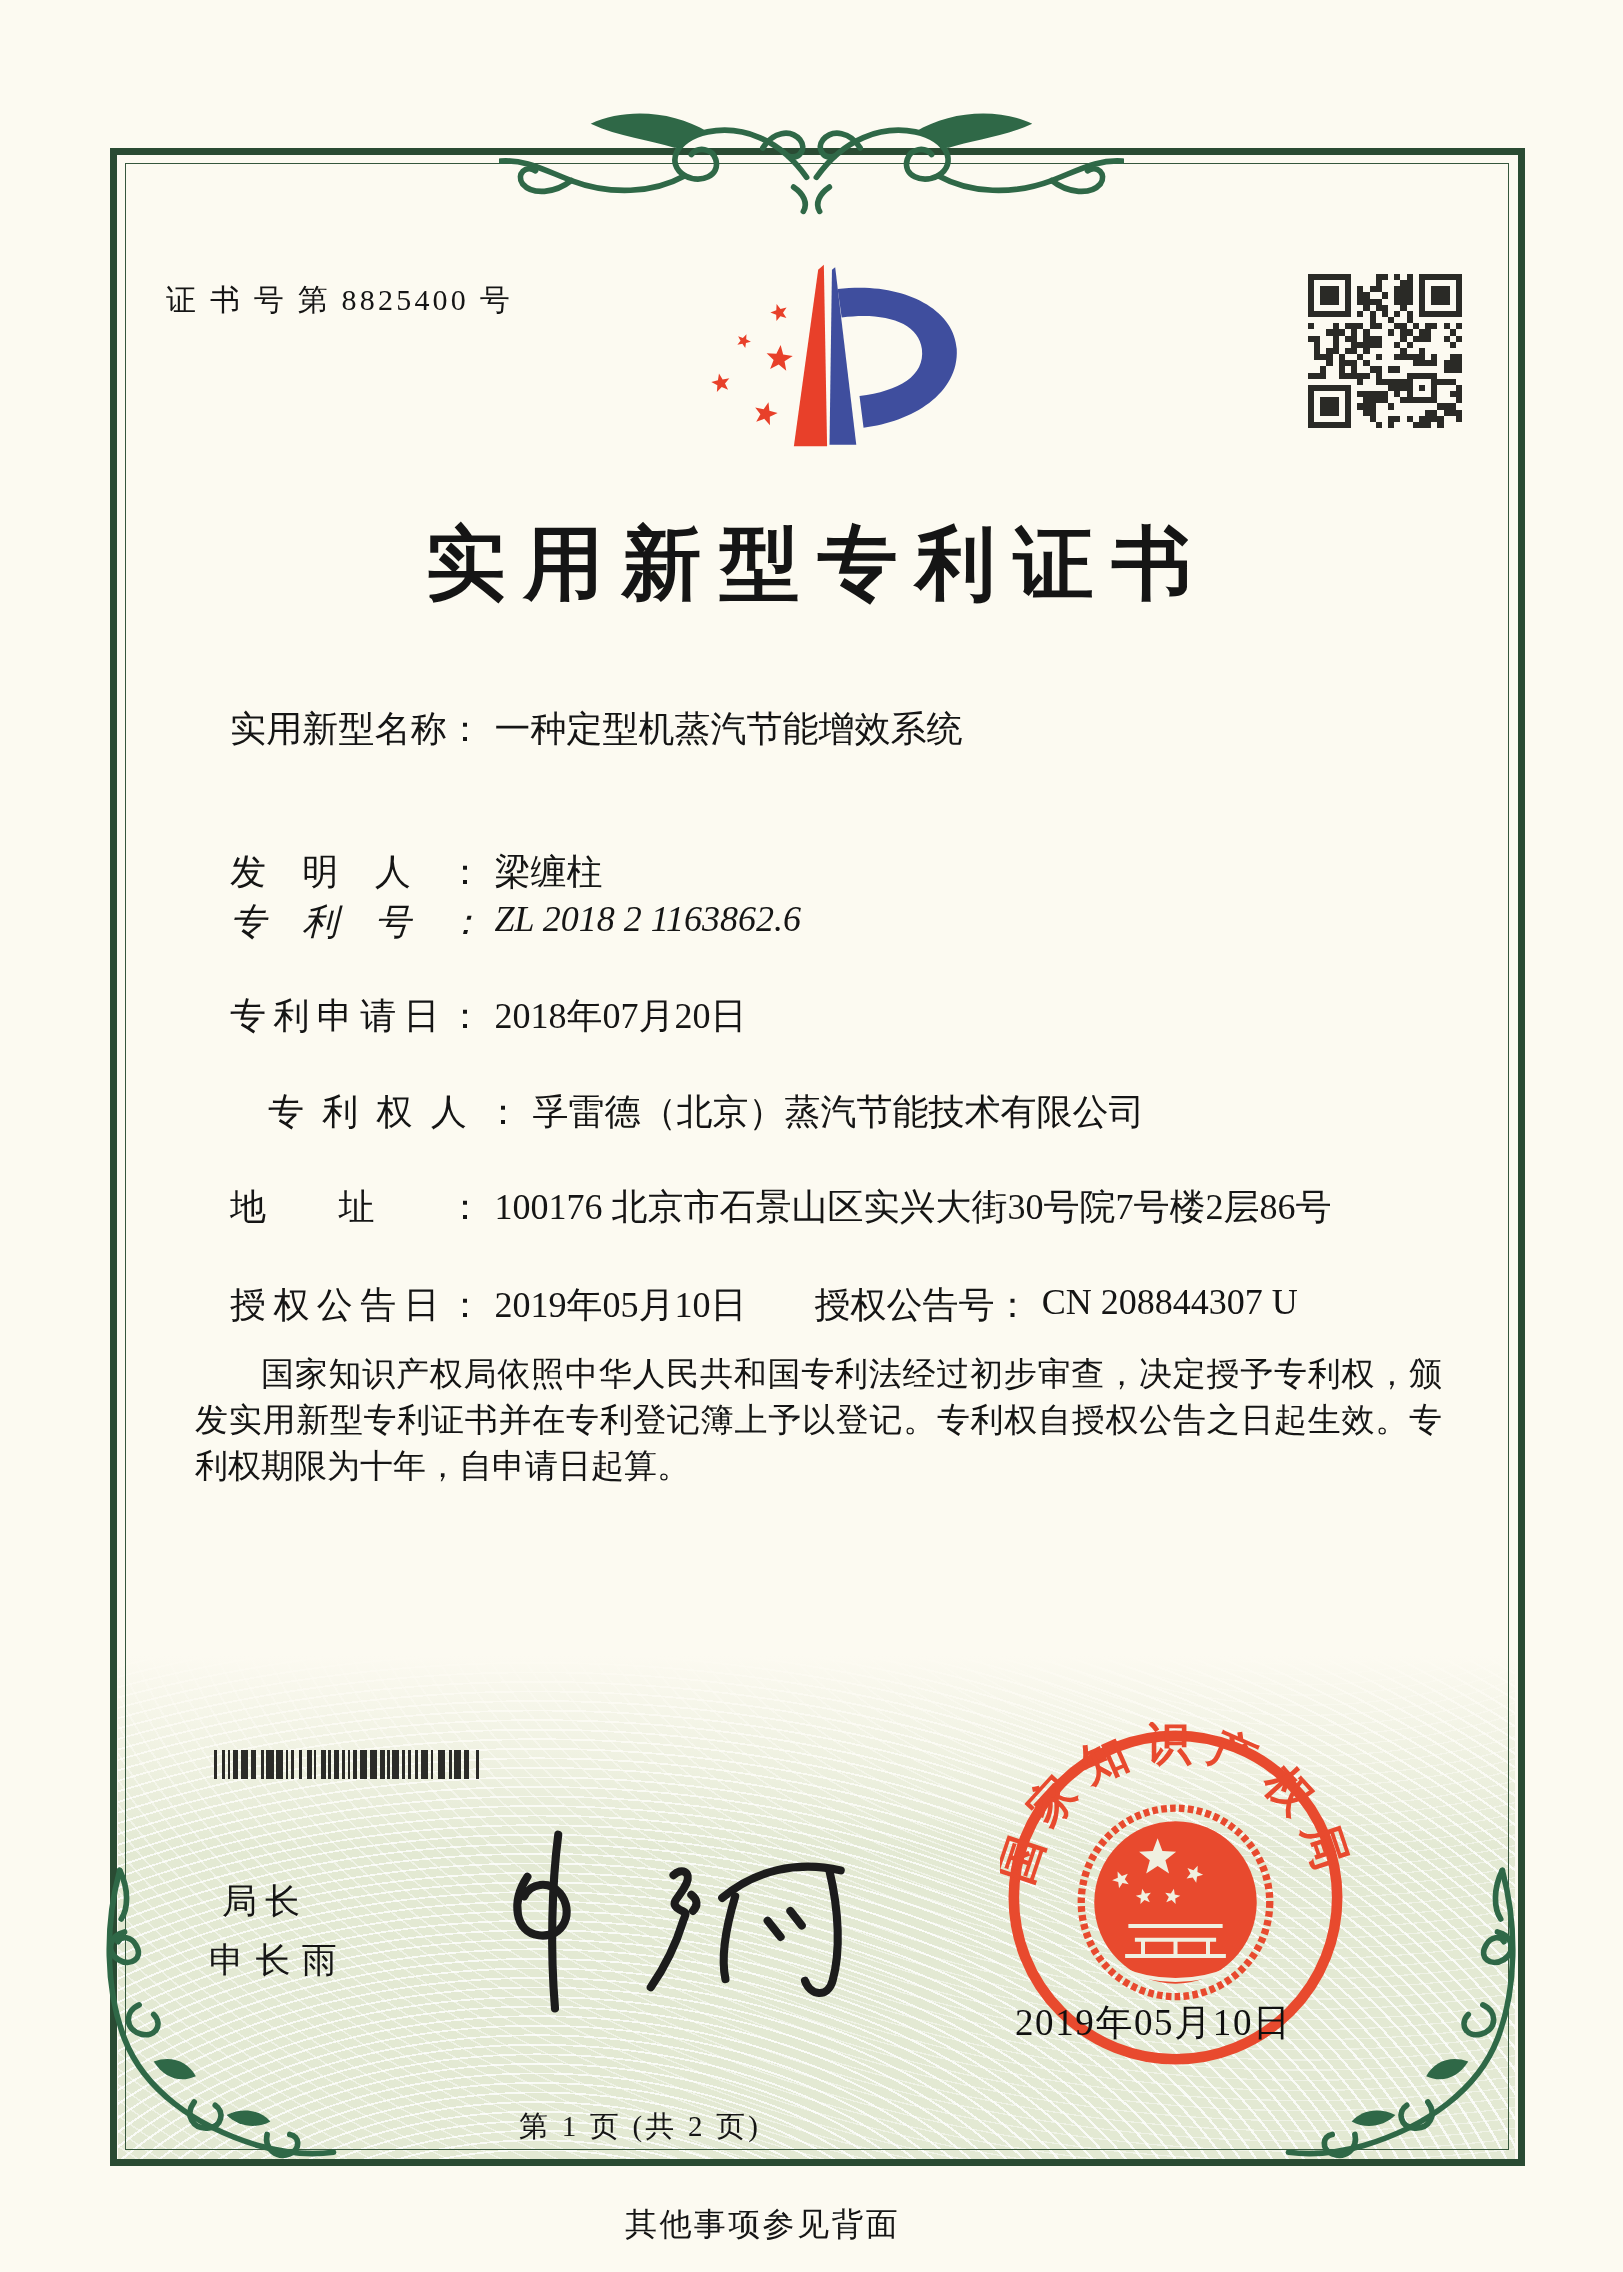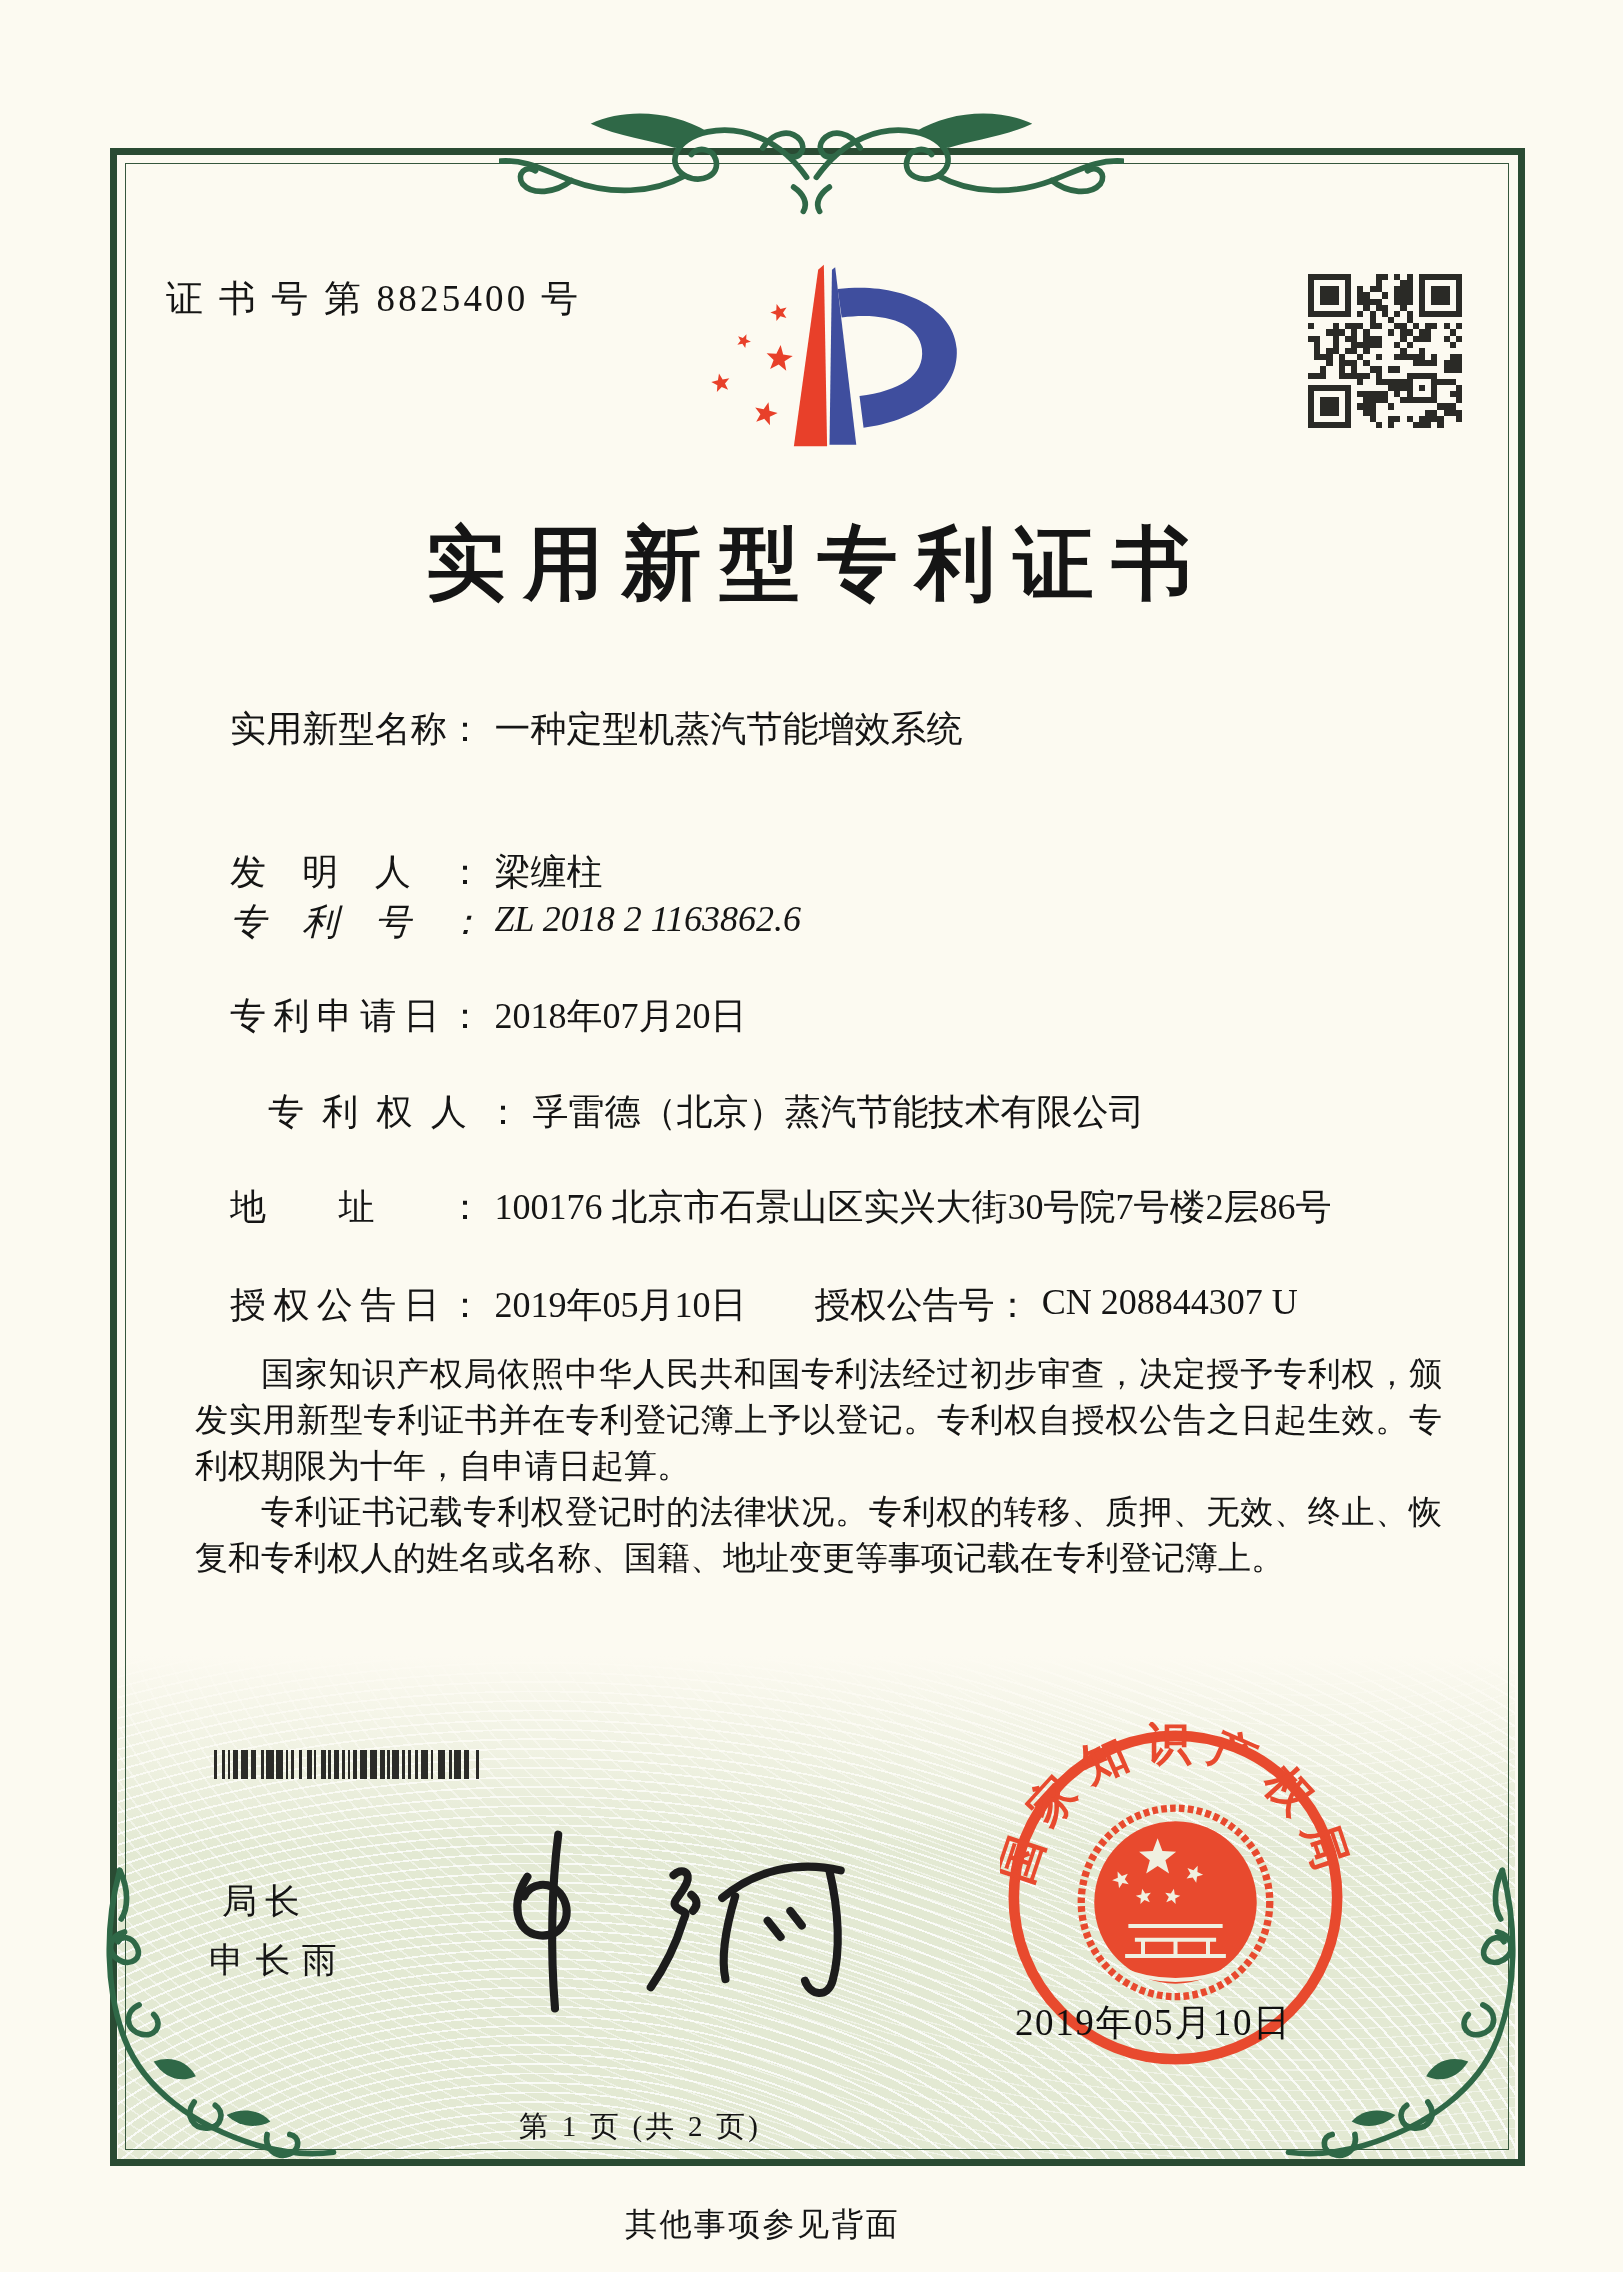--- a/index.html
+++ b/index.html
@@ -19,21 +19,21 @@
   .frame-outer{position:absolute;box-sizing:border-box;left:110px;top:148px;width:1415px;height:2018px;
     border:7.3px solid #2a4b33;}
   .frame-inner{position:absolute;box-sizing:border-box;left:125px;top:163px;width:1384px;height:1987px;
     border:1.6px solid #35573d;}
 
   .orn{position:absolute;}
   .orn path{stroke:#2f6847;fill:none;stroke-width:7;stroke-linecap:round;}
   .orn path.lf{fill:#2f6847;stroke:none;}
   .corner-right{transform:scaleX(-1);}
 
-  .cert-no{position:absolute;left:166px;top:274px;font-size:37px;letter-spacing:3.2px;}
+  .cert-no{position:absolute;left:166px;top:280px;font-size:30px;letter-spacing:3.2px;}
   .title{position:absolute;left:0;top:511px;width:1623px;margin:0;text-align:center;
          font-size:80px;font-weight:bold;letter-spacing:18px;padding-left:6px;}
 
   .logo{position:absolute;left:695px;top:258px;}
   .qr{position:absolute;left:1308px;top:274px;}
 
   .fields{position:absolute;left:230px;top:0;width:1217px;}
   .frow{position:absolute;display:flex;font-size:36px;white-space:nowrap;}
   .flabel{display:inline-block;width:253px;text-align:justify;text-align-last:justify;}
   .fvalue{margin-left:11.4px;}
@@ -458,21 +458,20 @@
     <div class="frow r6">
       <span class="flabel">授权公告日：</span>
       <span class="fvalue">2019年05月10日</span>
       <span class="plabel">授权公告号：</span>
       <span class="fvalue">CN 208844307 U</span>
     </div>
   </div>
 
   <div class="paras">
     <p>国家知识产权局依照中华人民共和国专利法经过初步审查，决定授予专利权，颁发实用新型专利证书并在专利登记簿上予以登记。专利权自授权公告之日起生效。专利权期限为十年，自申请日起算。</p>
-    <p>专利证书记载专利权登记时的法律状况。专利权的转移、质押、无效、终止、恢复和专利权人的姓名或名称、国籍、地址变更等事项记载在专利登记簿上。</p>
   </div>
 
   <svg class="barcode" id="barcode" width="268" height="29" viewBox="0 0 330 36" shape-rendering="crispEdges">
       <rect x="0" y="0" width="4" height="36" fill="#2b2b28"></rect>
       <rect x="10" y="0" width="4" height="36" fill="#2b2b28"></rect>
       <rect x="17" y="0" width="3" height="36" fill="#2b2b28"></rect>
       <rect x="24" y="0" width="6" height="36" fill="#2b2b28"></rect>
       <rect x="33" y="0" width="9" height="36" fill="#2b2b28"></rect>
       <rect x="46" y="0" width="6" height="36" fill="#2b2b28"></rect>
       <rect x="58" y="0" width="4" height="36" fill="#2b2b28"></rect>

